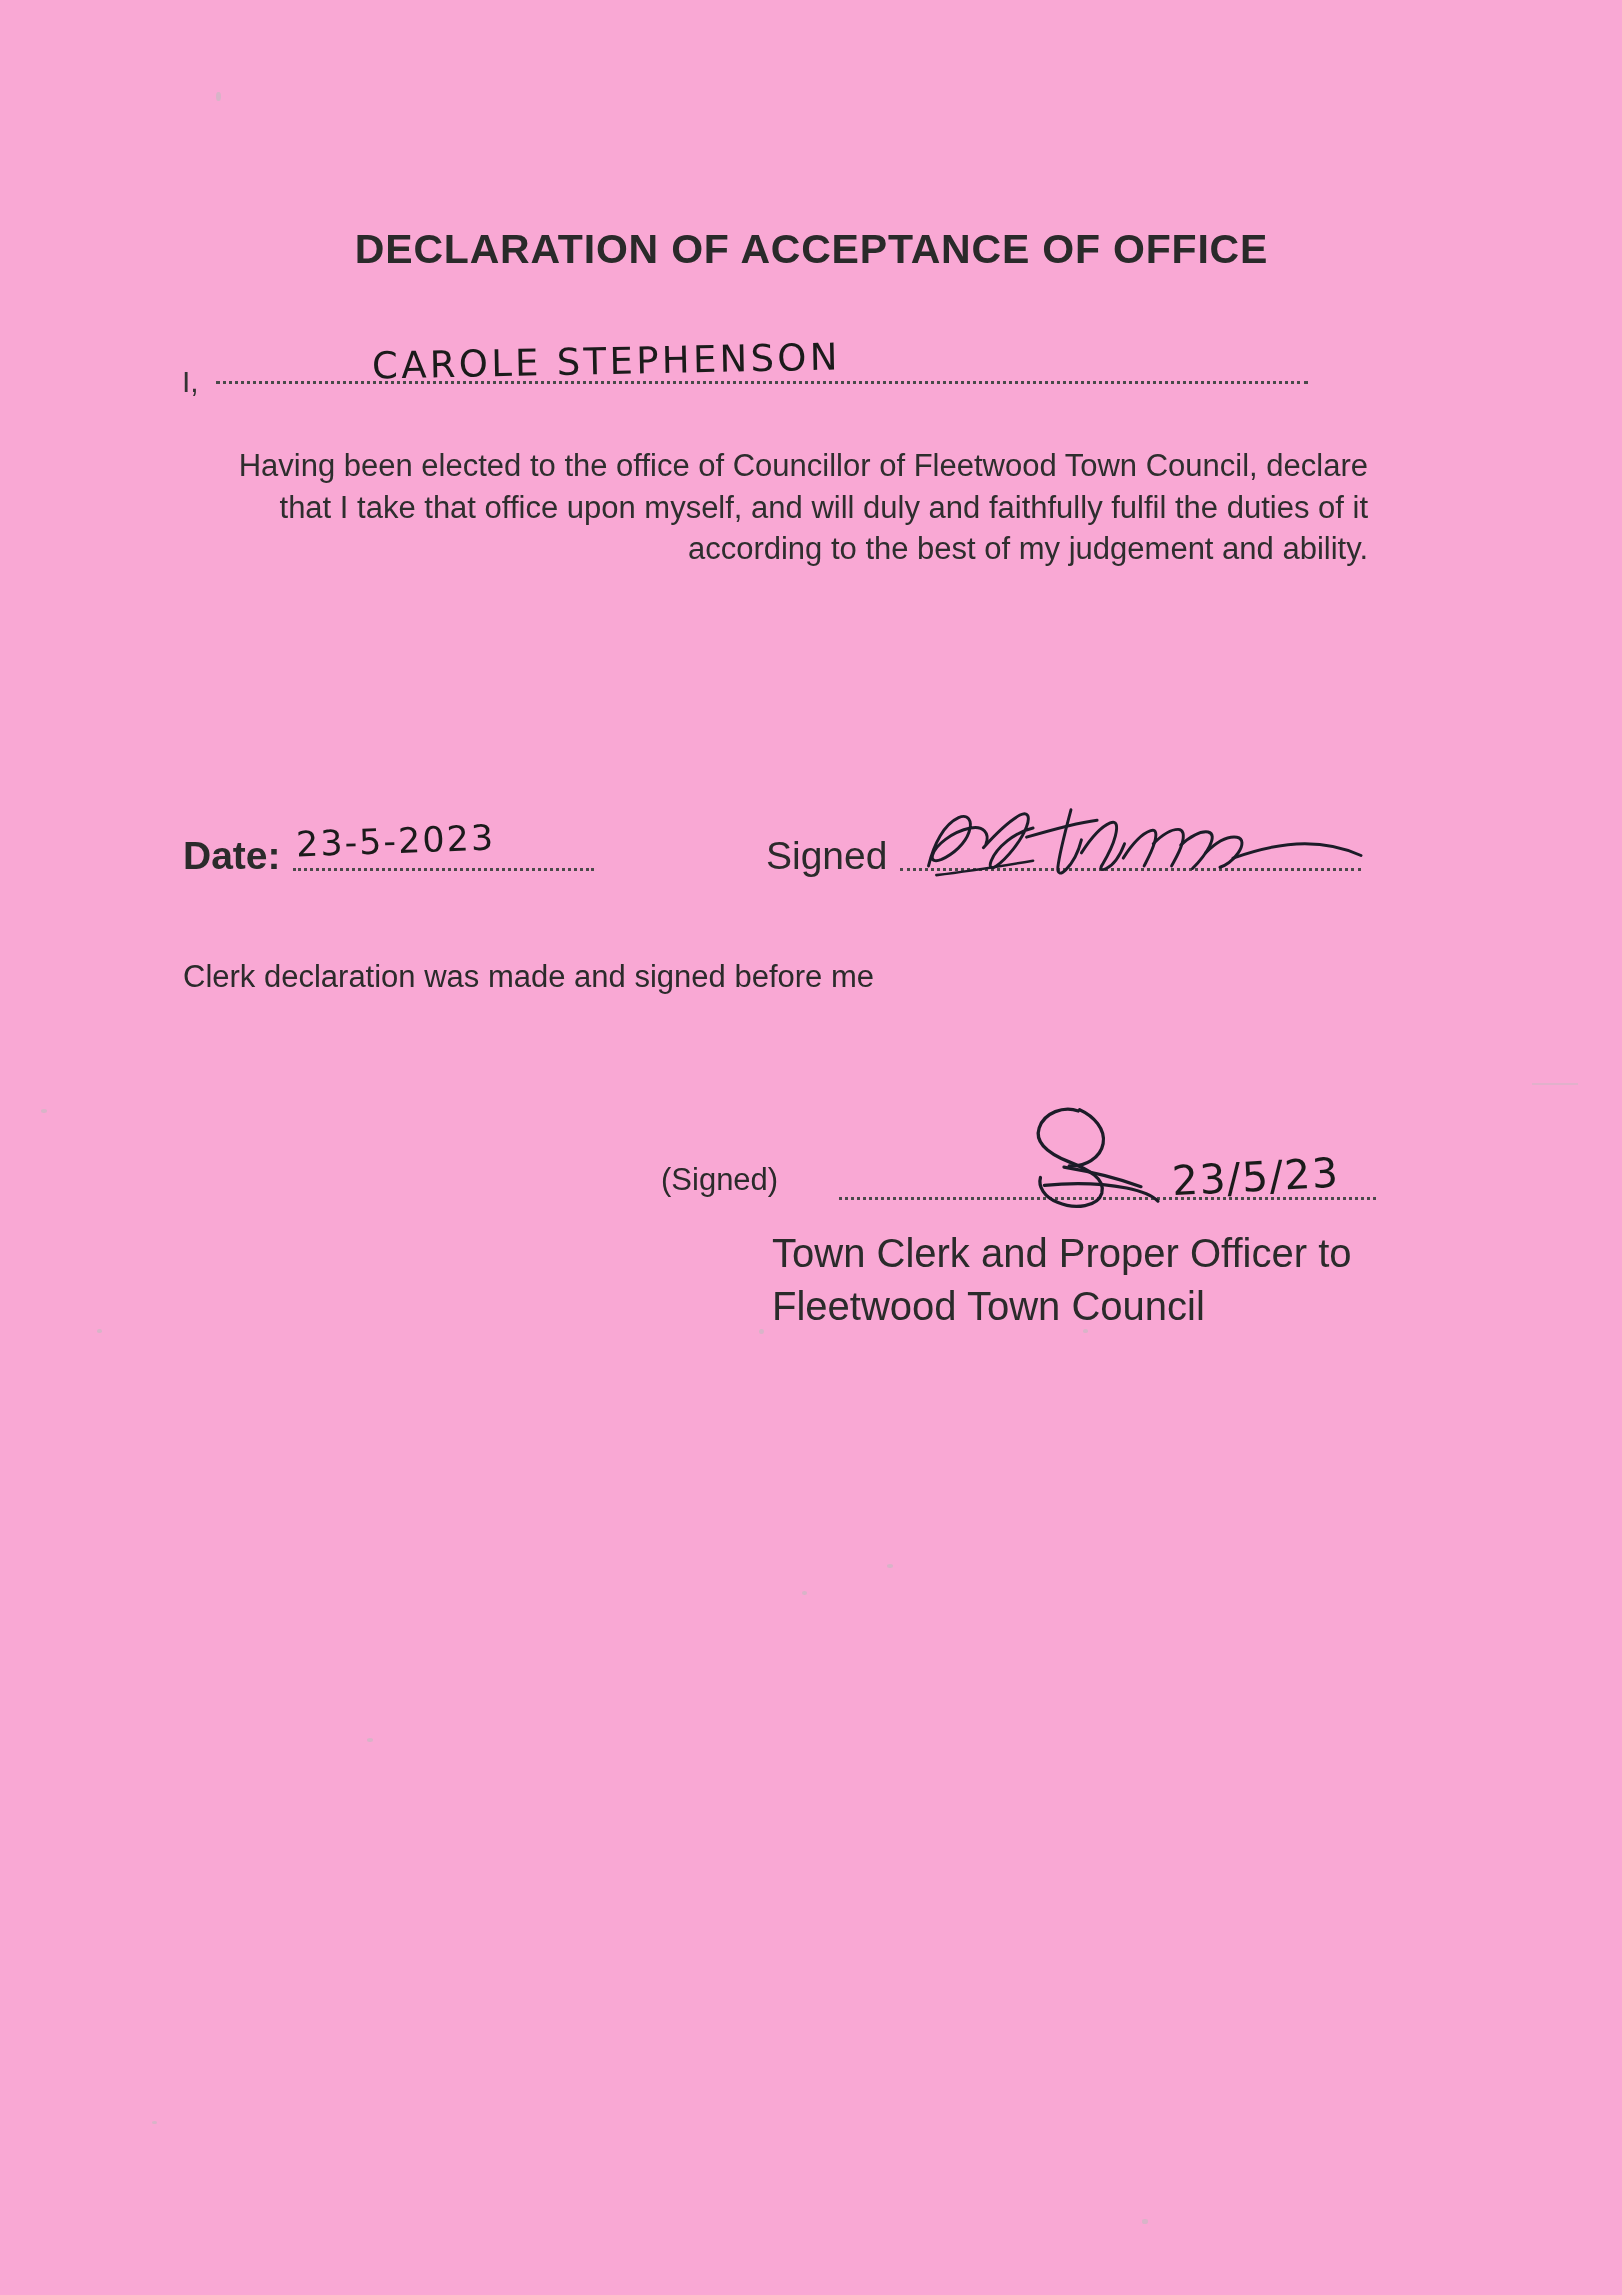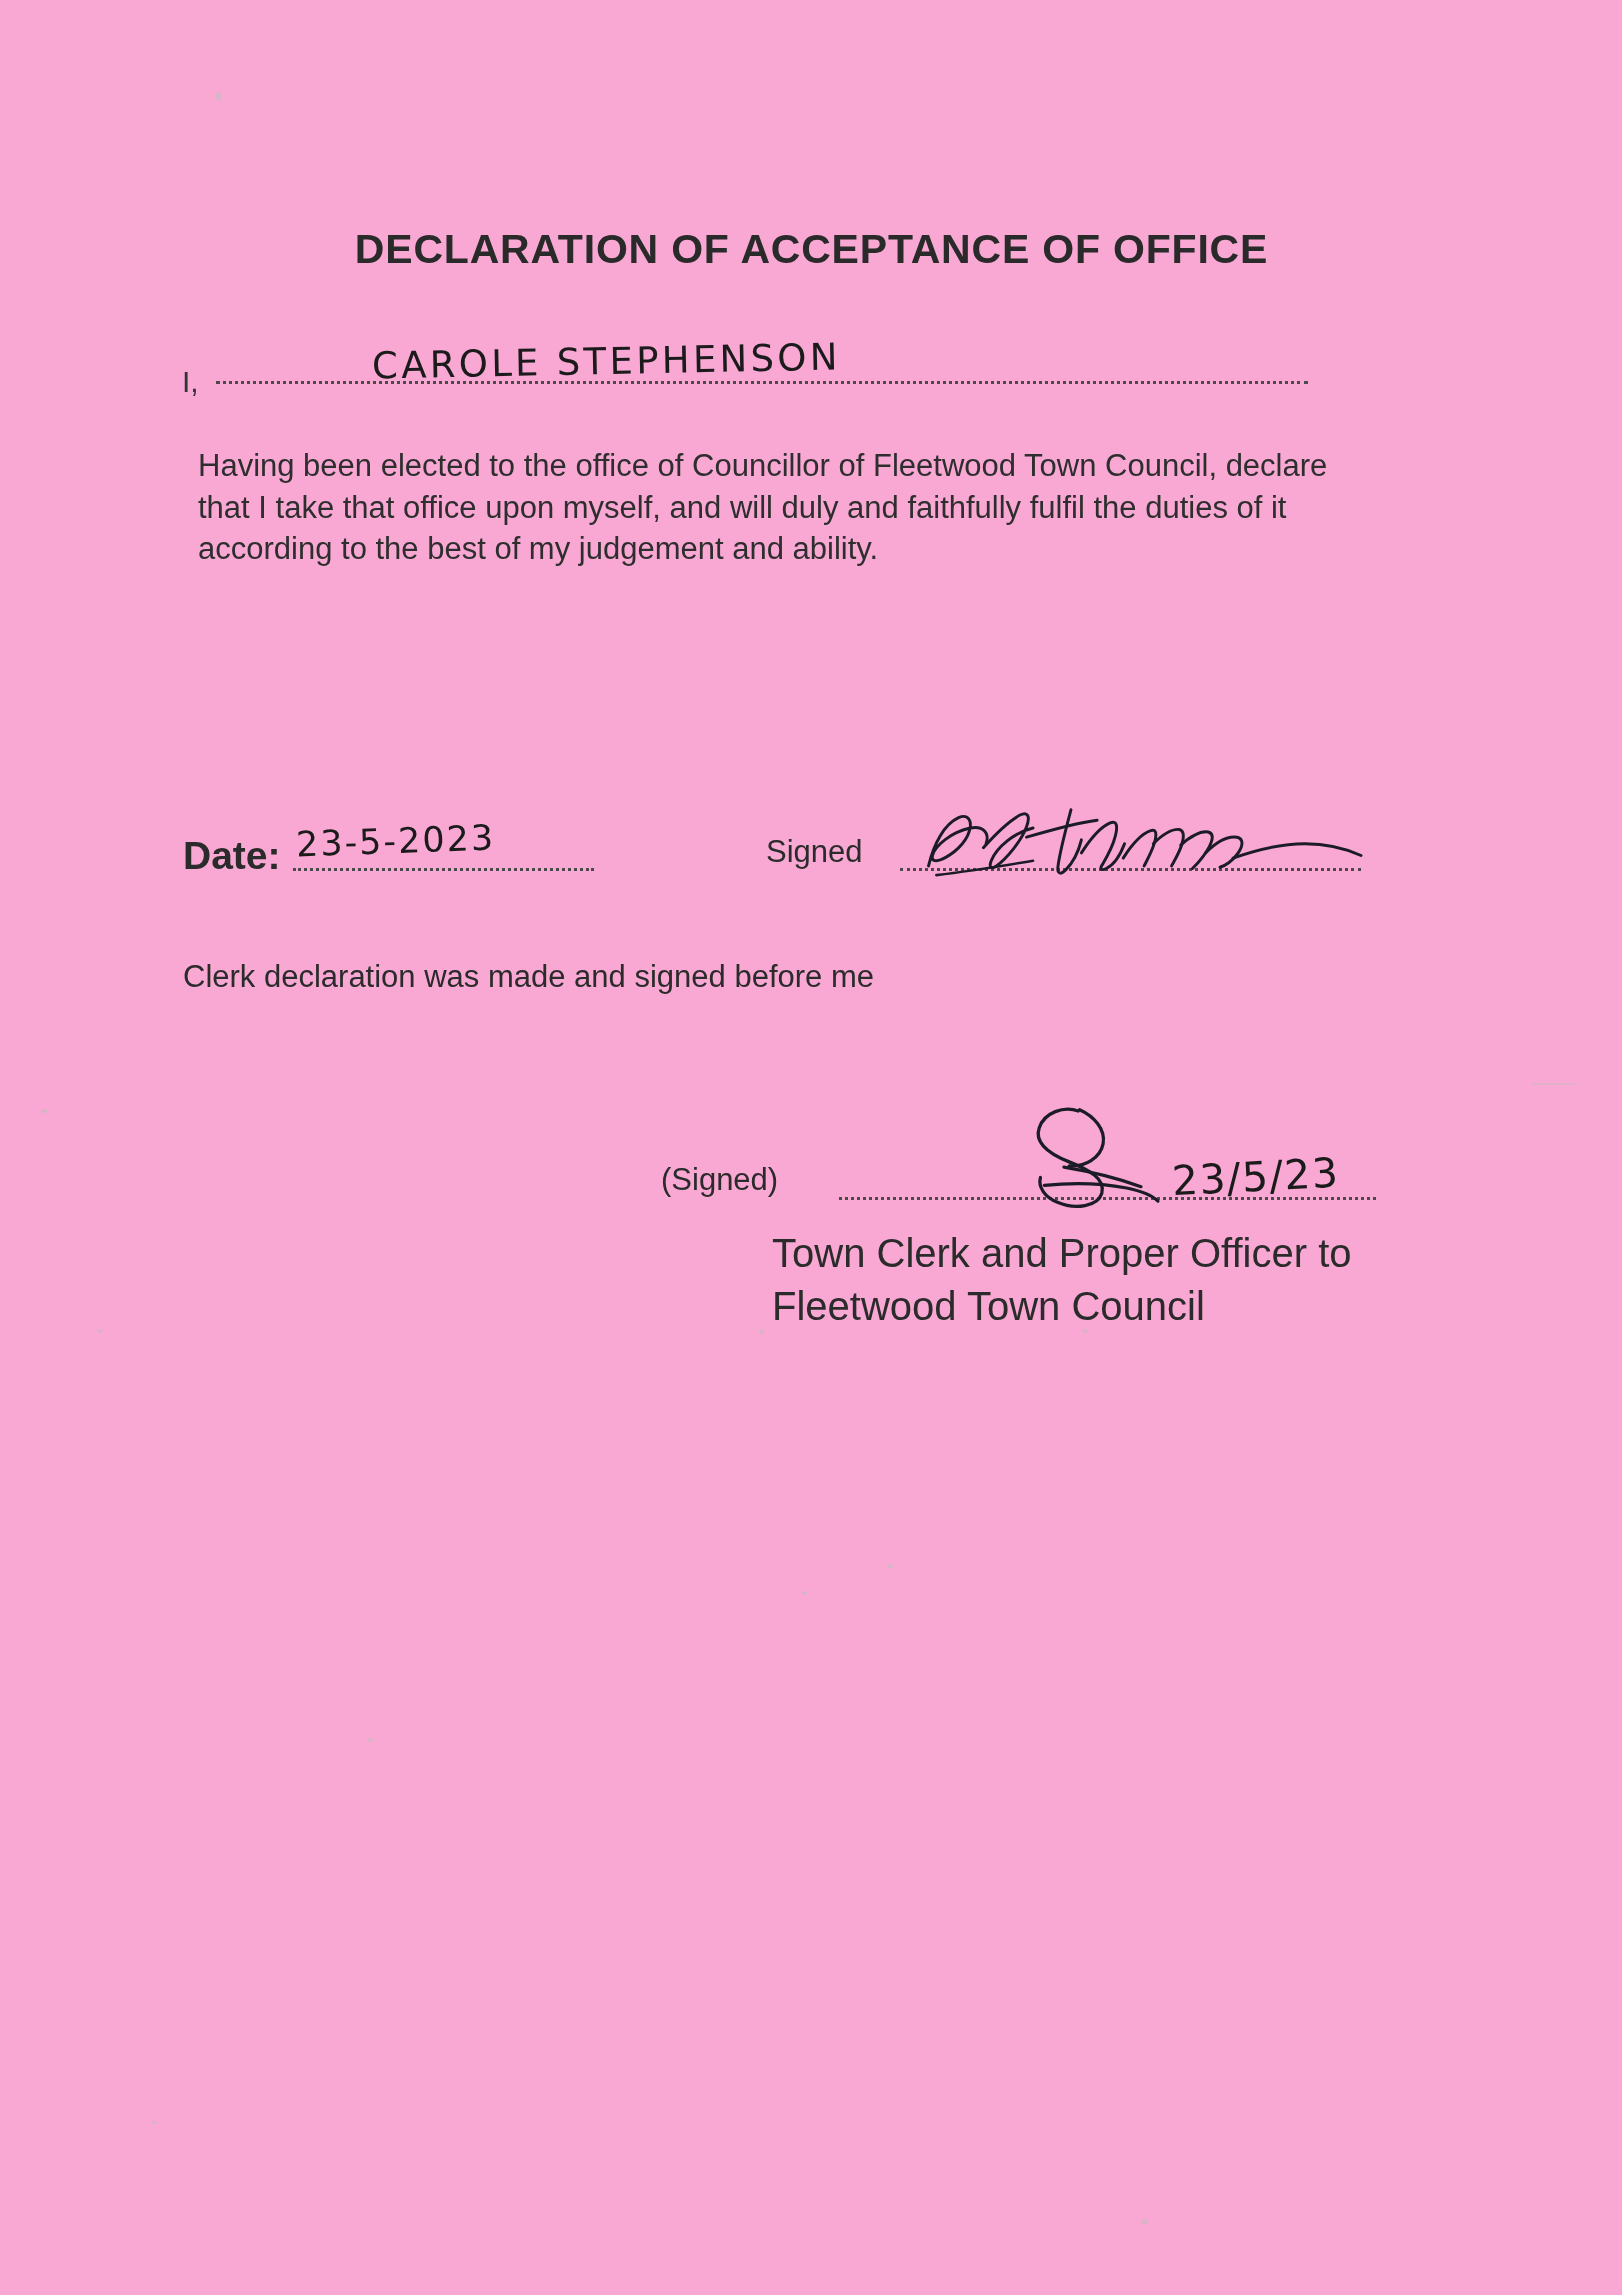--- a/index.html
+++ b/index.html
@@ -75,25 +75,26 @@
     top: 0px;
     font-size: 37px;
     letter-spacing: 3.3px;
     transform: rotate(-1.1deg);
     white-space: nowrap;
   }
 
   
   .para {
     position: absolute;
-    left: 198px;
+    left: 183px;
     width: 1185px;
     font-size: 31px;
     line-height: 1.34;
     color: #2e2e2e;
+    text-align: right;
   }
   .para-1 { top: 445px; }
   .para-2 { top: 655px; }
 
   
   .sig-row {
     position: absolute;
     top: 821px;
     left: 183px;
     width: 1244px;
@@ -119,21 +120,21 @@
     top: 0px;
     font-size: 35px;
     letter-spacing: 2px;
     transform: rotate(-2deg);
     white-space: nowrap;
   }
   .signed-label {
     position: absolute;
     left: 583px;
     top: 13px;
-    font-size: 31px;
+    font-size: 39px;
   }
   .signed-dots {
     position: absolute;
     left: 717px;
     width: 461px;
     top: 47px;
     border-bottom: 3.3px dotted #4a4a4a;
   }
   .signature-1 {
     position: absolute;

